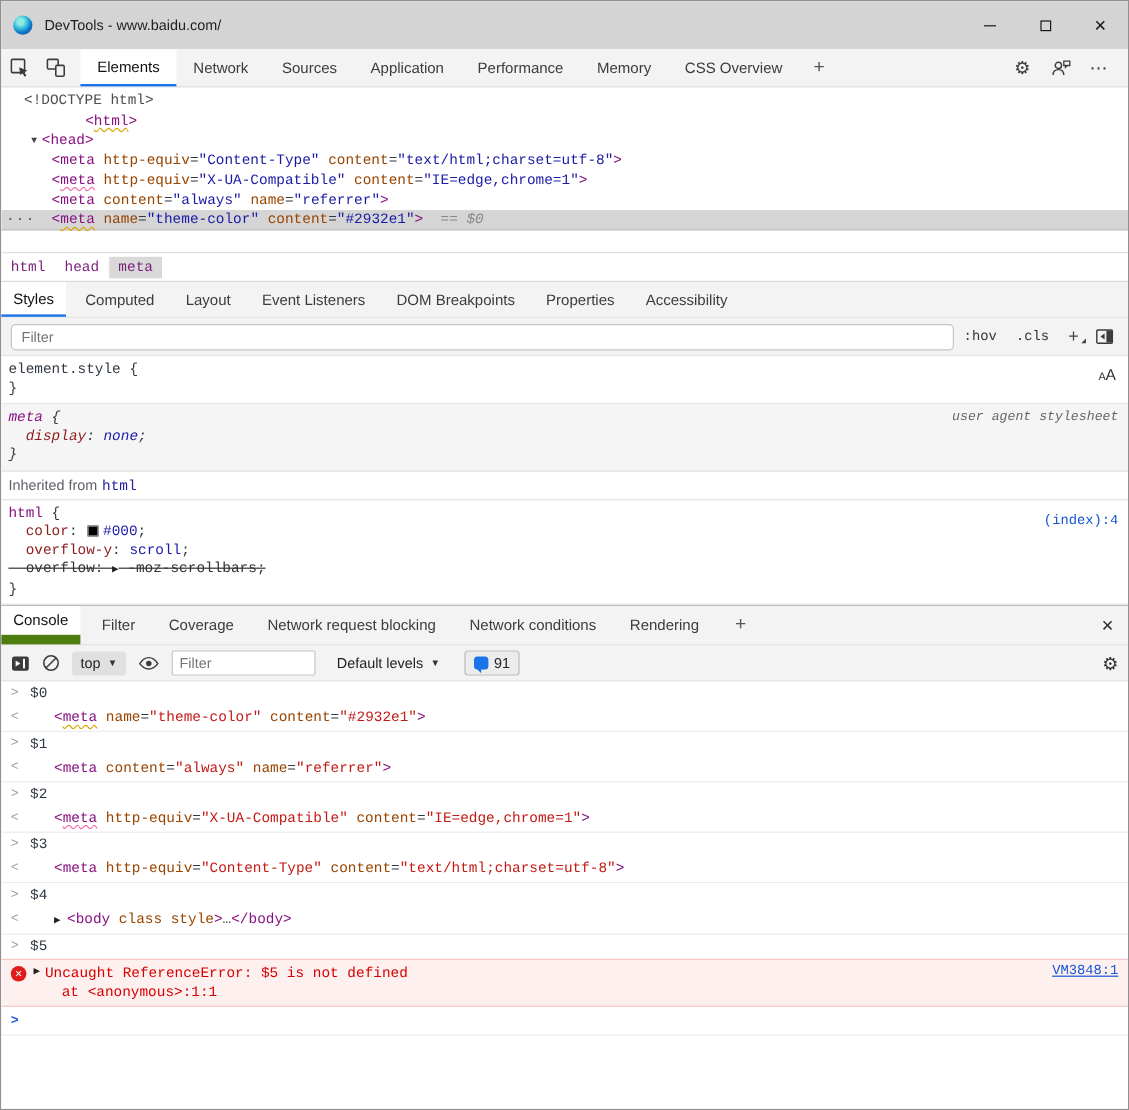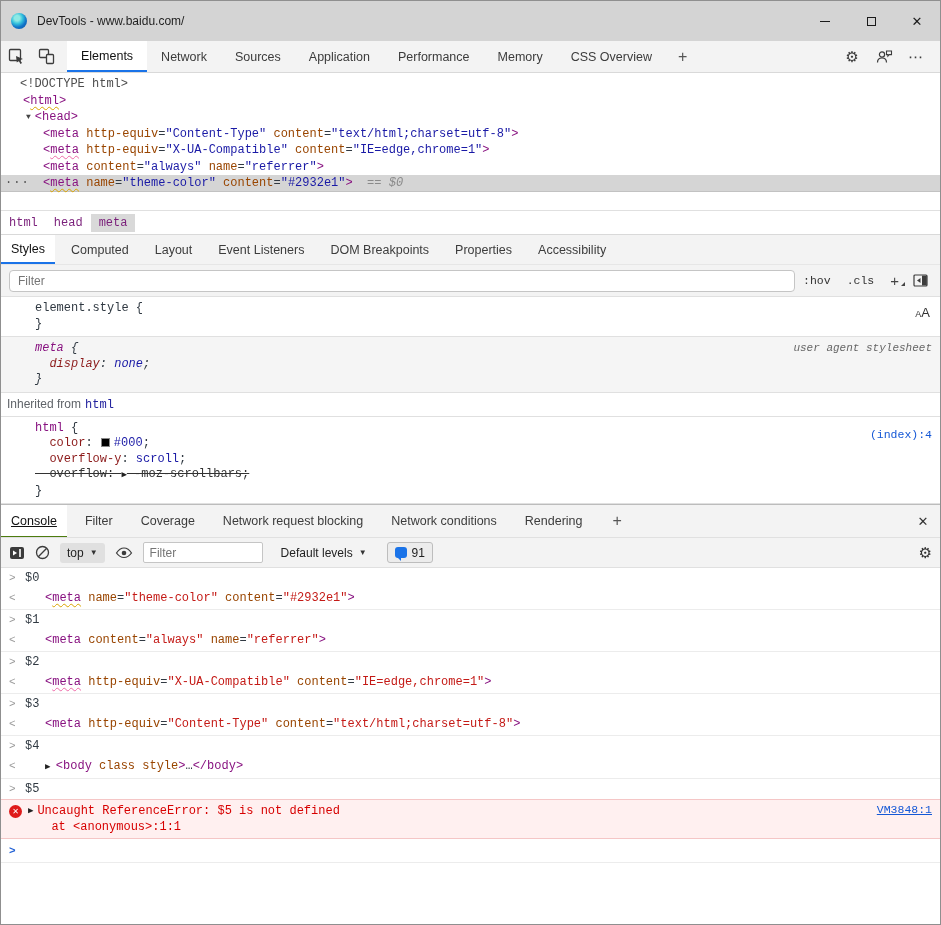--- a/index.html
+++ b/index.html
@@ -64,42 +64,42 @@
   .filter-row { height:32px; background:#f3f3f3; display:flex; align-items:center; padding:0 8px; border-bottom:1px solid #e0e0e0; flex:0 0 auto; }
   .filter-input { flex:1; height:22px; border:1px solid #c5c5c5; border-radius:4px; background:#fff; padding:0 8px; font-size:12px; font-family:"Liberation Sans",sans-serif; color:#333; outline:none; }
   .hovcls { font-family:"Liberation Mono",monospace; font-size:11.5px; color:#333; padding:0 8px; }
   .plus-btn { font-size:15px; color:#444; padding:0 8px; position:relative; }
   .mini-tri { position:absolute; right:2px; bottom:3px; width:0; height:0; border-left:4px solid transparent; border-bottom:4px solid #444; }
   .dock-icon { margin:0 4px 0 6px; display:flex; }
 
   
   .styles-content { height:207px; overflow:hidden; background:#fff; flex:0 0 auto; }
   .style-section { position:relative; border-bottom:1px solid #e0e0e0; padding:4px 6px; }
-  .style-section .code-line { line-height:15.5px; white-space:pre;margin-left:28px; }
+  .style-section .code-line { line-height:15.5px; white-space:pre; }
   .s-ua { background:#f5f5f5; }
   .s-ua .code-line, .s-ua .right-label { font-style:italic; }
   .sel { color:#881280; }
   .seld { color:#303942; }
   .prop { color:#8c1a1a; }
   .cval { color:#1a1aa6; }
   .strike { color:#333; text-decoration:line-through; }
   .tri { color:#222; font-size:9px; }
   .right-label { position:absolute; right:8px; top:5px; color:#666; font-family:"Liberation Mono",monospace; font-size:11px; }
   .right-link { position:absolute; right:8px; top:11px; color:#1558d6; font-family:"Liberation Mono",monospace; font-size:11.5px; cursor:pointer; }
   .aa-icon { position:absolute; right:10px; top:8px; color:#333; cursor:pointer; }
   .aa-icon .a1 { font-size:9px; } .aa-icon .a2 { font-size:13px; }
   .swatch { display:inline-block; width:9px; height:9px; background:#000; border:1px solid #888; margin:0 4px 0 1px; vertical-align:-1px; }
   .inh-bar { padding:4px 6px; border-bottom:1px solid #e0e0e0; color:#5f6368; font-size:12px; }
   .inh-link { color:#23239e; margin-left:4px; cursor:pointer; }
 
   
   .console { border-top:1px solid #bcbcbc; display:flex; flex-direction:column; flex:1 1 auto; min-height:0; }
   .console-tabs { height:33px; background:#f3f3f3; border-bottom:1px solid #e0e0e0; display:flex; align-items:stretch; flex:0 0 auto; }
   .console-tabs .tab { padding:0 10px; margin-right:8px; }
-  .console-tabs .tab.active { border-bottom:1px solid #4d7c0f;text-decoration:underline; }
+  .console-tabs .tab.active { border-bottom:8px solid #4d7c0f; }
   .close-btn { margin-left:auto; width:34px; display:flex; align-items:center; justify-content:center; font-size:13px; color:#333; }
 
   .console-toolbar { height:30px; background:#f3f3f3; border-bottom:1px solid #e0e0e0; display:flex; align-items:center; padding:0 8px; gap:10px; flex:0 0 auto; }
   .ctx-select { background:#e0e0e0; border-radius:3px; height:20px; display:flex; align-items:center; padding:0 7px; gap:6px; color:#222; cursor:pointer; }
   .caret { font-size:8px; color:#333; }
   .console-filter { width:120px; height:21px; border:1px solid #c5c5c5; border-radius:2px; background:#fff; padding:0 6px; font-size:12px; font-family:"Liberation Sans",sans-serif; outline:none; }
   .levels { display:flex; align-items:center; gap:6px; color:#222; margin-left:8px; cursor:pointer; }
   .issues-badge { display:flex; align-items:center; gap:5px; background:#ececec; border:1px solid #bdbdbd; border-radius:3px; height:21px; padding:0 7px; margin-left:10px; cursor:pointer; }
   .bubble { width:12px; height:11px; background:#1a73e8; border-radius:3px; position:relative; display:inline-block; }
   .bubble::after { content:""; position:absolute; left:2px; bottom:-3px; border-left:4px solid transparent; border-top:4px solid #1a73e8; }
@@ -176,21 +176,21 @@
           </svg>
       </div>
       <div class="toolicon">
           <span class="dots-glyph">⋯</span>
         </div>
     </div>
   </div>
 
   <div class="tree">
       <div class="tree-row" style="padding-left: 19px;"><span class="d">&lt;!DOCTYPE html&gt;</span></div>
-      <div class="tree-row" style="padding-left: 22px;"><span class="t">&lt;</span><span class="t sqo">html</span><span class="t">&gt;</span></div>
+      <div class="tree-row" style="padding-left: 22px; margin-left: 48px;"><span class="t">&lt;</span><span class="t sqo">html</span><span class="t">&gt;</span></div>
       <div class="tree-row" style="padding-left: 25px;"><span class="tree-arrow">▼</span><span class="t">&lt;head&gt;</span></div>
       <div class="tree-row" style="padding-left: 42px;"><span class="t">&lt;</span><span class="t">meta</span><span class="p"> </span><span class="a">http-equiv</span><span class="p">=</span><span class="v">"Content-Type"</span><span class="p"> </span><span class="a">content</span><span class="p">=</span><span class="v">"text/html;charset=utf-8"</span><span class="t">&gt;</span></div>
       <div class="tree-row" style="padding-left: 42px;"><span class="t">&lt;</span><span class="t sqp">meta</span><span class="p"> </span><span class="a">http-equiv</span><span class="p">=</span><span class="v">"X-UA-Compatible"</span><span class="p"> </span><span class="a">content</span><span class="p">=</span><span class="v">"IE=edge,chrome=1"</span><span class="t">&gt;</span></div>
       <div class="tree-row" style="padding-left: 42px;"><span class="t">&lt;</span><span class="t">meta</span><span class="p"> </span><span class="a">content</span><span class="p">=</span><span class="v">"always"</span><span class="p"> </span><span class="a">name</span><span class="p">=</span><span class="v">"referrer"</span><span class="t">&gt;</span></div>
       <div class="tree-row selected" style="padding-left: 42px;"><span class="gutter">···</span><span class="t">&lt;</span><span class="t sqo">meta</span><span class="p"> </span><span class="a">name</span><span class="p">=</span><span class="v">"theme-color"</span><span class="p"> </span><span class="a">content</span><span class="p">=</span><span class="v">"#2932e1"</span><span class="t">&gt;</span><span class="dim">  == $0</span></div>
     </div>
 
   <div class="breadcrumb">
     <span class="crumb">html</span>
     <span class="crumb">head</span>

